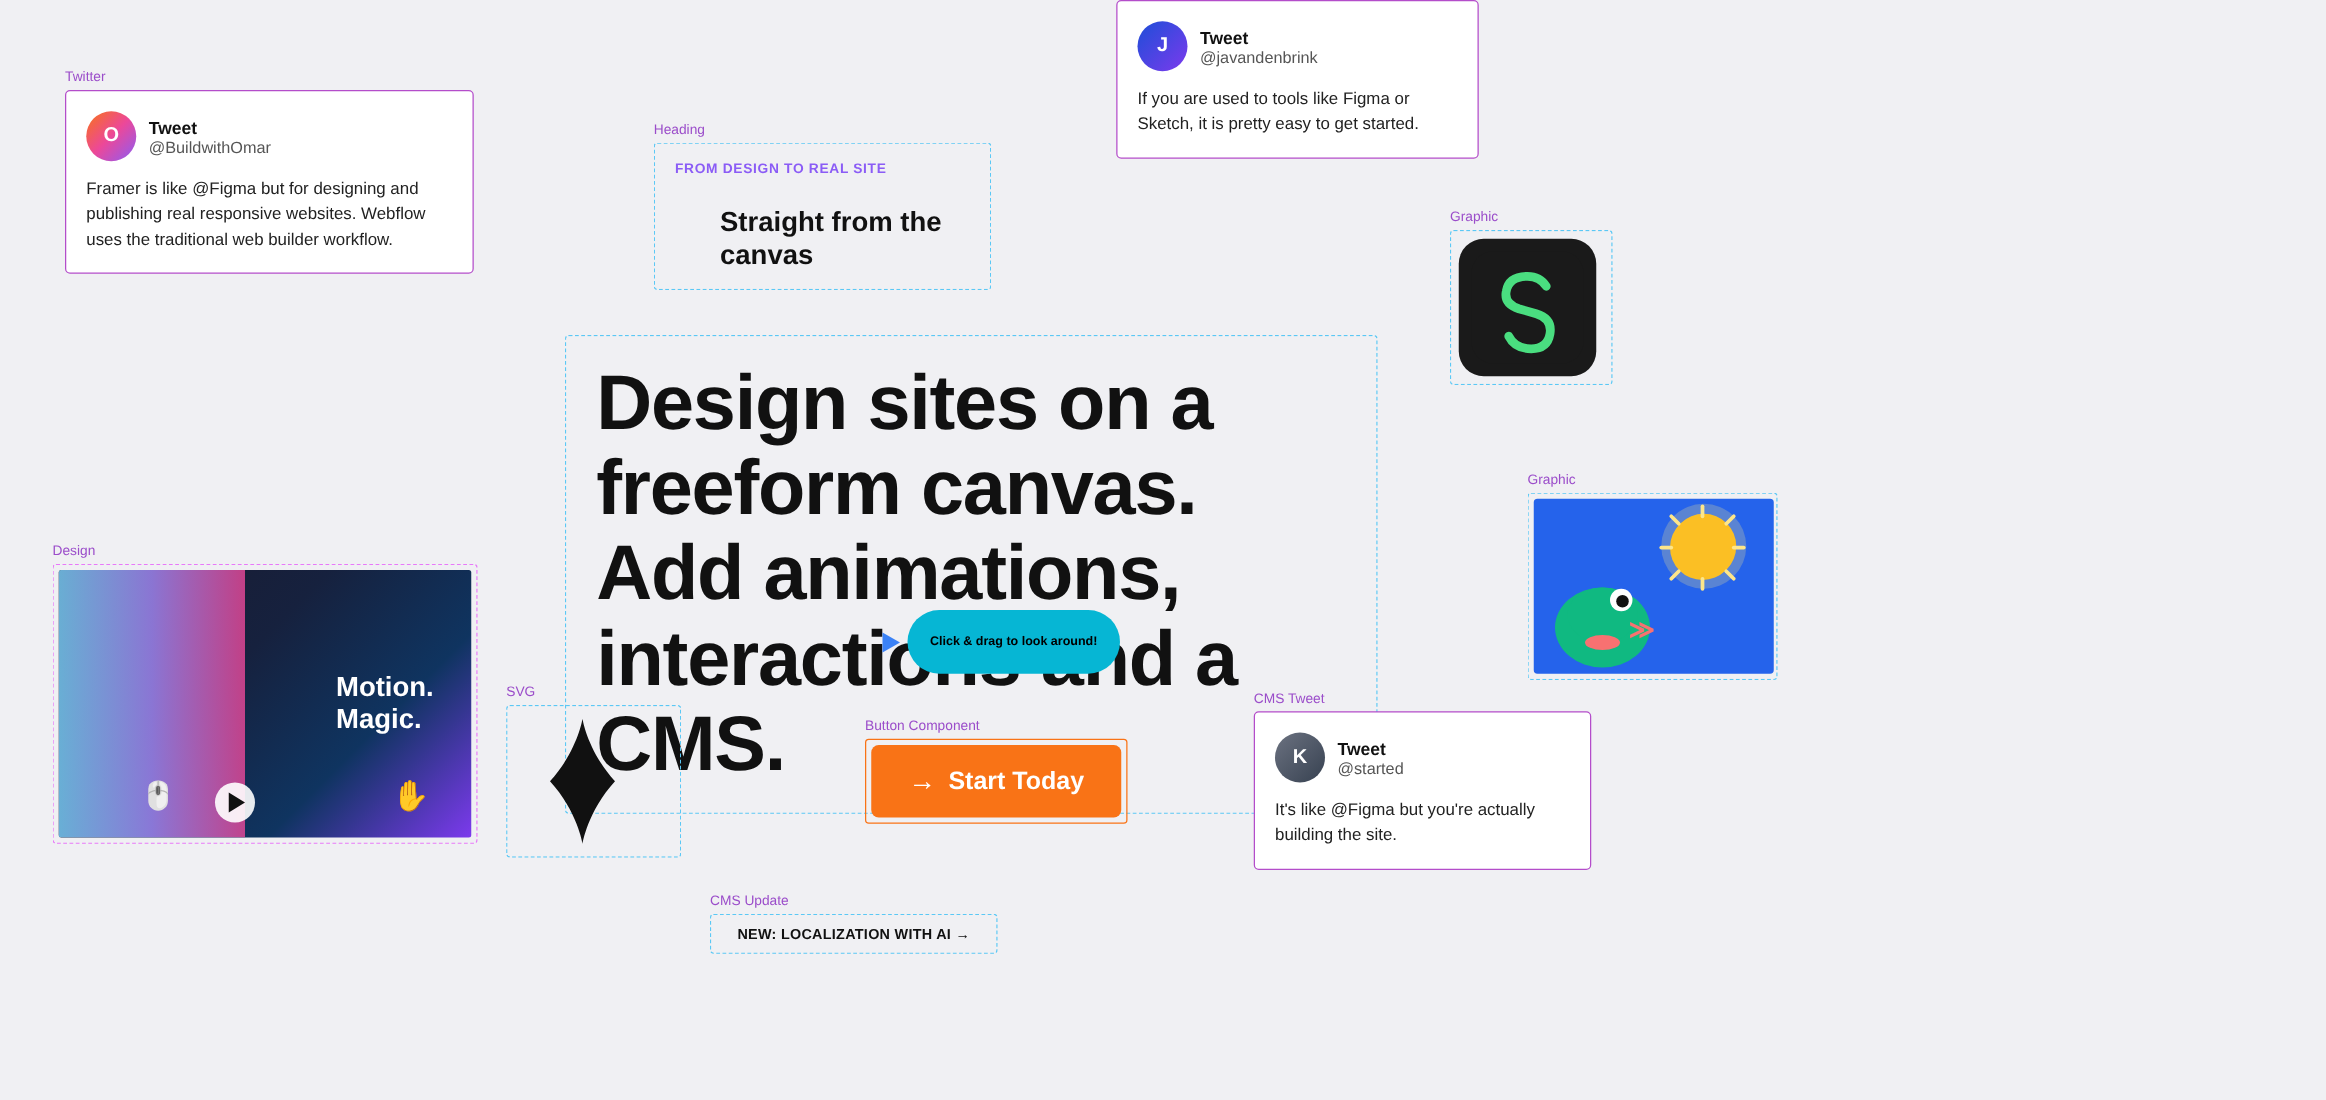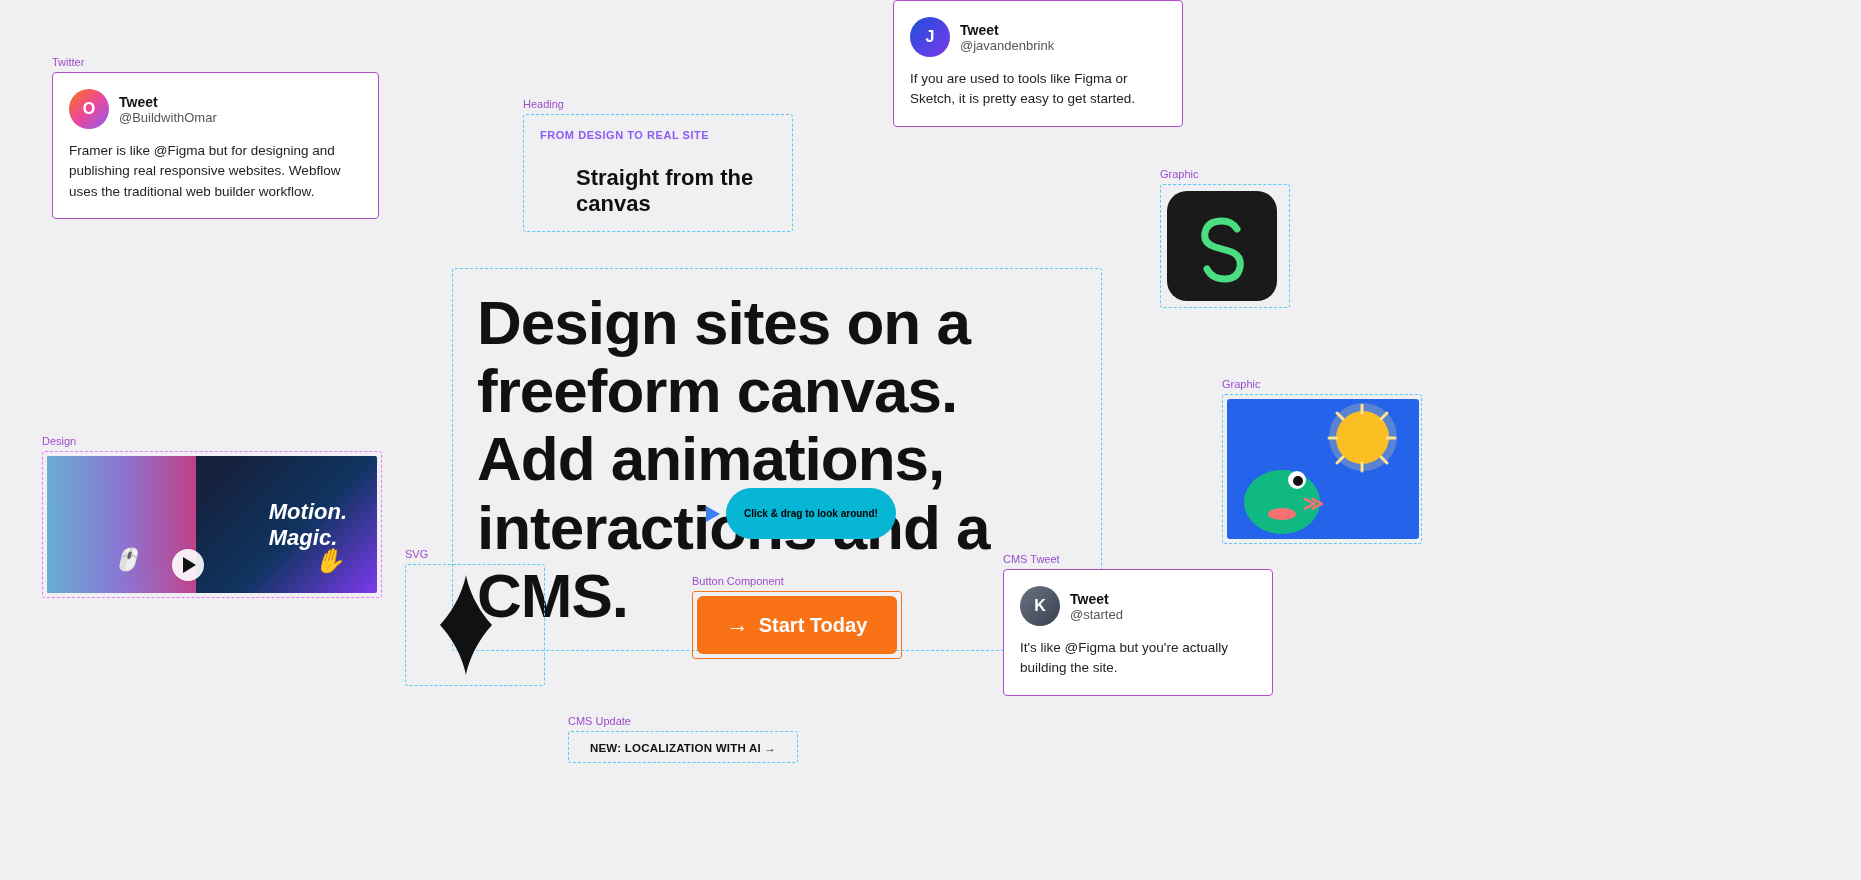--- a/index.html
+++ b/index.html
@@ -164,29 +164,28 @@
       left: 42px;
       width: 340px;
     }
     .youtube-box {
       border: 1.5px dashed #e879f9;
       border-radius: 3px;
       padding: 4px;
     }
     .video-thumb {
       width: 100%;
-      height: 137px;
+      height: 214px;
       background: linear-gradient(135deg, #1a1a2e 0%, #16213e 40%, #0f3460 70%, #7c3aed 100%);
       border-radius: 2px;
       position: relative;
       overflow: hidden;
       display: flex;
       align-items: center;
       justify-content: center;
-      font-style: italic;
     }
     .video-gradient-left {
       position: absolute;
       left: 0;
       top: 0;
       width: 45%;
       height: 100%;
       background: linear-gradient(90deg, #7dd3fc, #a78bfa, #ec4899);
       opacity: 0.8;
     }

